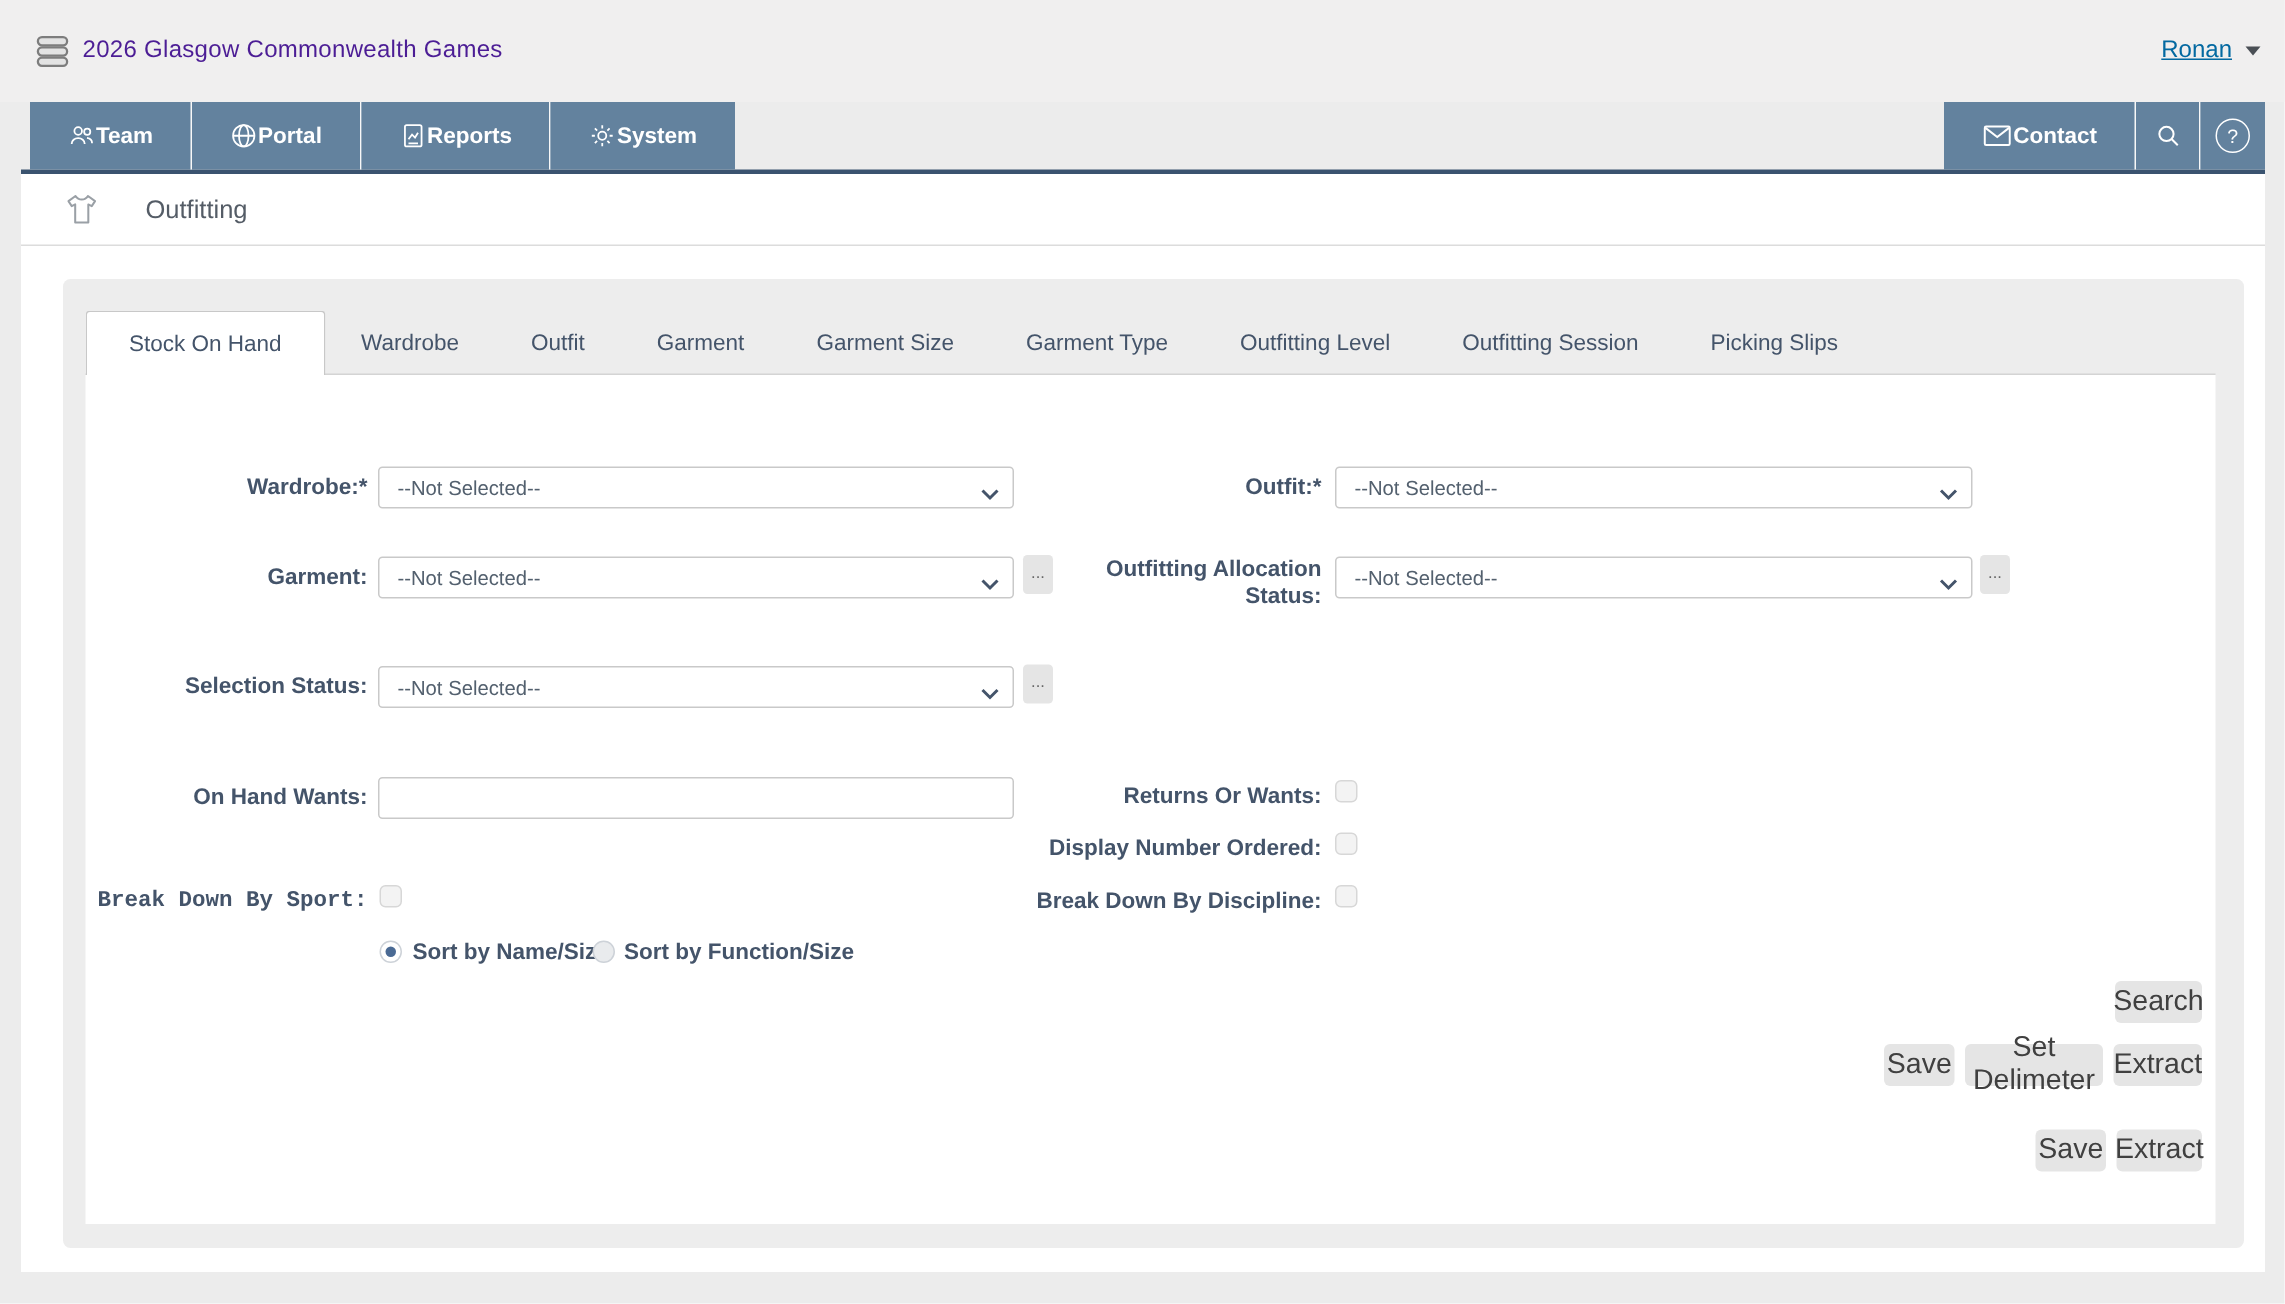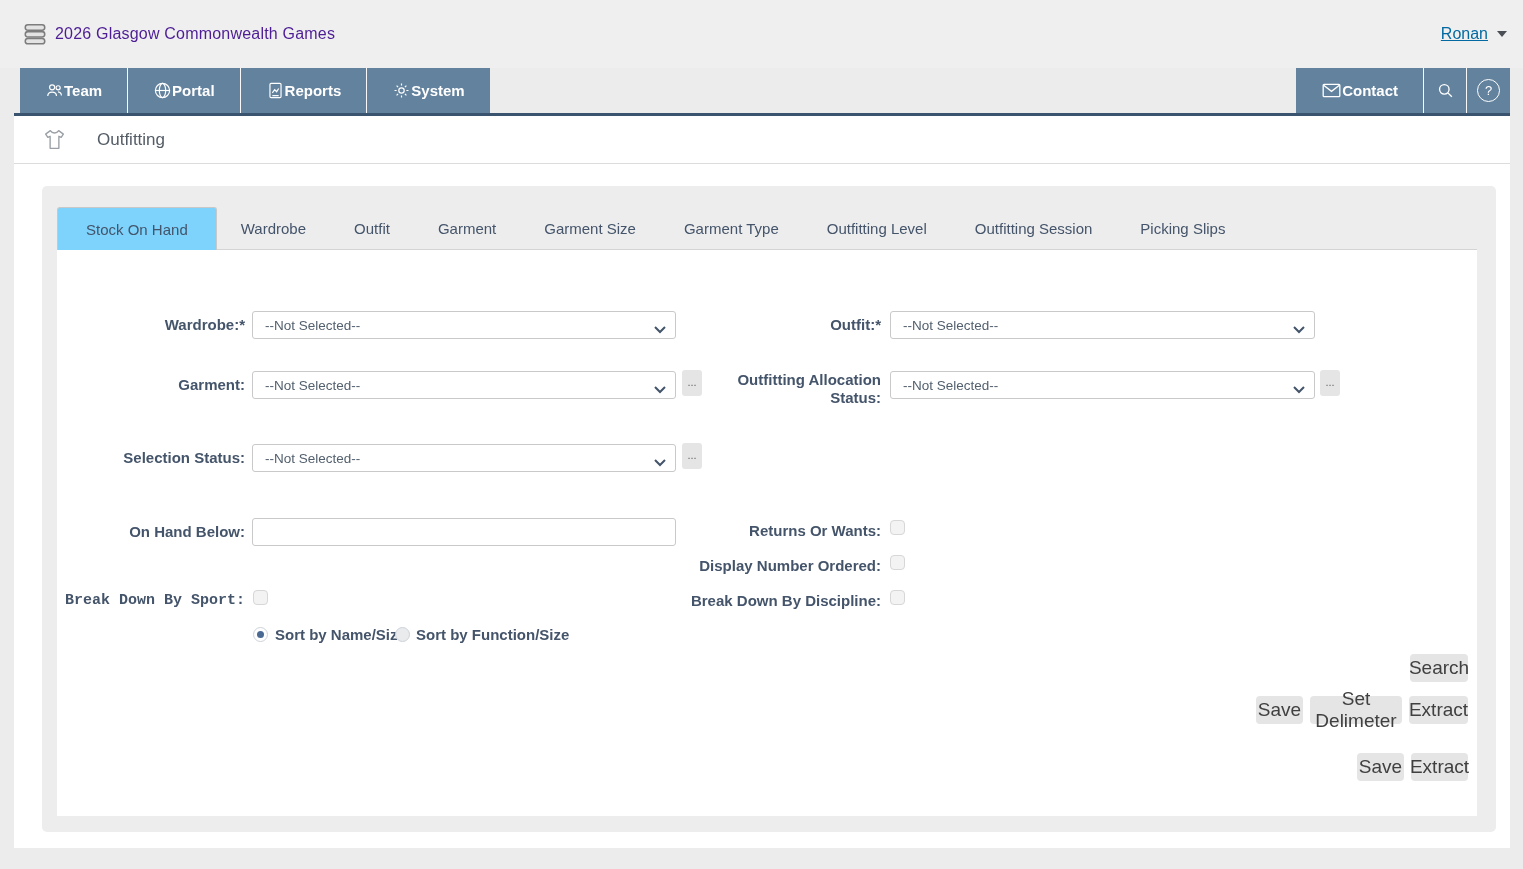--- a/index.html
+++ b/index.html
@@ -37,21 +37,21 @@
   
   .page-band { position:absolute; left:14px; top:116px; width:1496px; height:732px; background:#fff; }
   .page-header { position:absolute; left:0; top:0; width:1496px; height:48px; border-bottom:1px solid #dcdcdc; display:flex; align-items:center; gap:30px; padding-left:28px; }
   .page-title { font-size:17px; color:#545c66; }
 
   
   .panel { position:absolute; left:28px; top:70px; width:1454px; height:646px; background:#ededed; border-radius:5px; }
   .tabs-row { position:absolute; left:15px; top:21px; width:1420px; height:43px; border-bottom:1px solid #d4d4d4; display:flex; }
   .tab { padding:0 24px; display:flex; align-items:center; font-size:15px; color:#44546a; cursor:pointer; white-space:nowrap; }
   .tab.active {
-    background:#7dd3fc; border:1px solid #c8c8c8; border-bottom:none;
+    background:#ffffff; border:1px solid #c8c8c8; border-bottom:none;
     border-radius:3px 3px 0 0; height:43px; margin-bottom:-1px; padding:0 28px;
   }
   .panel-content { position:absolute; left:15px; top:64px; width:1420px; height:566px; background:#fff; }
 
   
   .lbl { position:absolute; font-size:15px; font-weight:700; color:#44546a; text-align:right; line-height:18px; }
   .sel {
     position:absolute; height:28px; background:#fff; border:1px solid #c9c9c9; border-radius:3px;
     display:flex; align-items:center; padding:0 28px 0 12px; font-size:13.5px; color:#53606e; cursor:pointer;
   }
@@ -234,21 +234,21 @@
         <div class="sel" style="left:195px; top:194px; width:424px;">
           <span>--Not Selected--</span>
           <span class="chev">
             <svg width="12" height="8" viewBox="0 0 12 8" fill="none" stroke="#44546a" stroke-width="2">
                 <path d="M1 1l5 5 5-5"></path>
               </svg>
           </span>
         </div>
         <button class="more-btn" style="left:625px; top:193px;">...</button>
 
-        <div class="lbl" style="left:0; top:273px; width:188px;">On Hand Below:</div>
+        <div class="lbl" style="left:0; top:273px; width:188px;">On Hand Wants:</div>
         <input class="txt-input" style="left: 195px; top: 268px;" value="">
 
         <div class="lbl" style="left:624px; top:272px; width:200px;">Returns Or Wants:</div>
         <div class="cb" style="left:833px; top:270px;"></div>
 
         <div class="lbl" style="left:574px; top:307px; width:250px;">Display Number Ordered:</div>
         <div class="cb" style="left:833px; top:305px;"></div>
 
         <div class="lbl" style="left:574px; top:342px; width:250px;">Break Down By Discipline:</div>
         <div class="cb" style="left:833px; top:340px;"></div>

